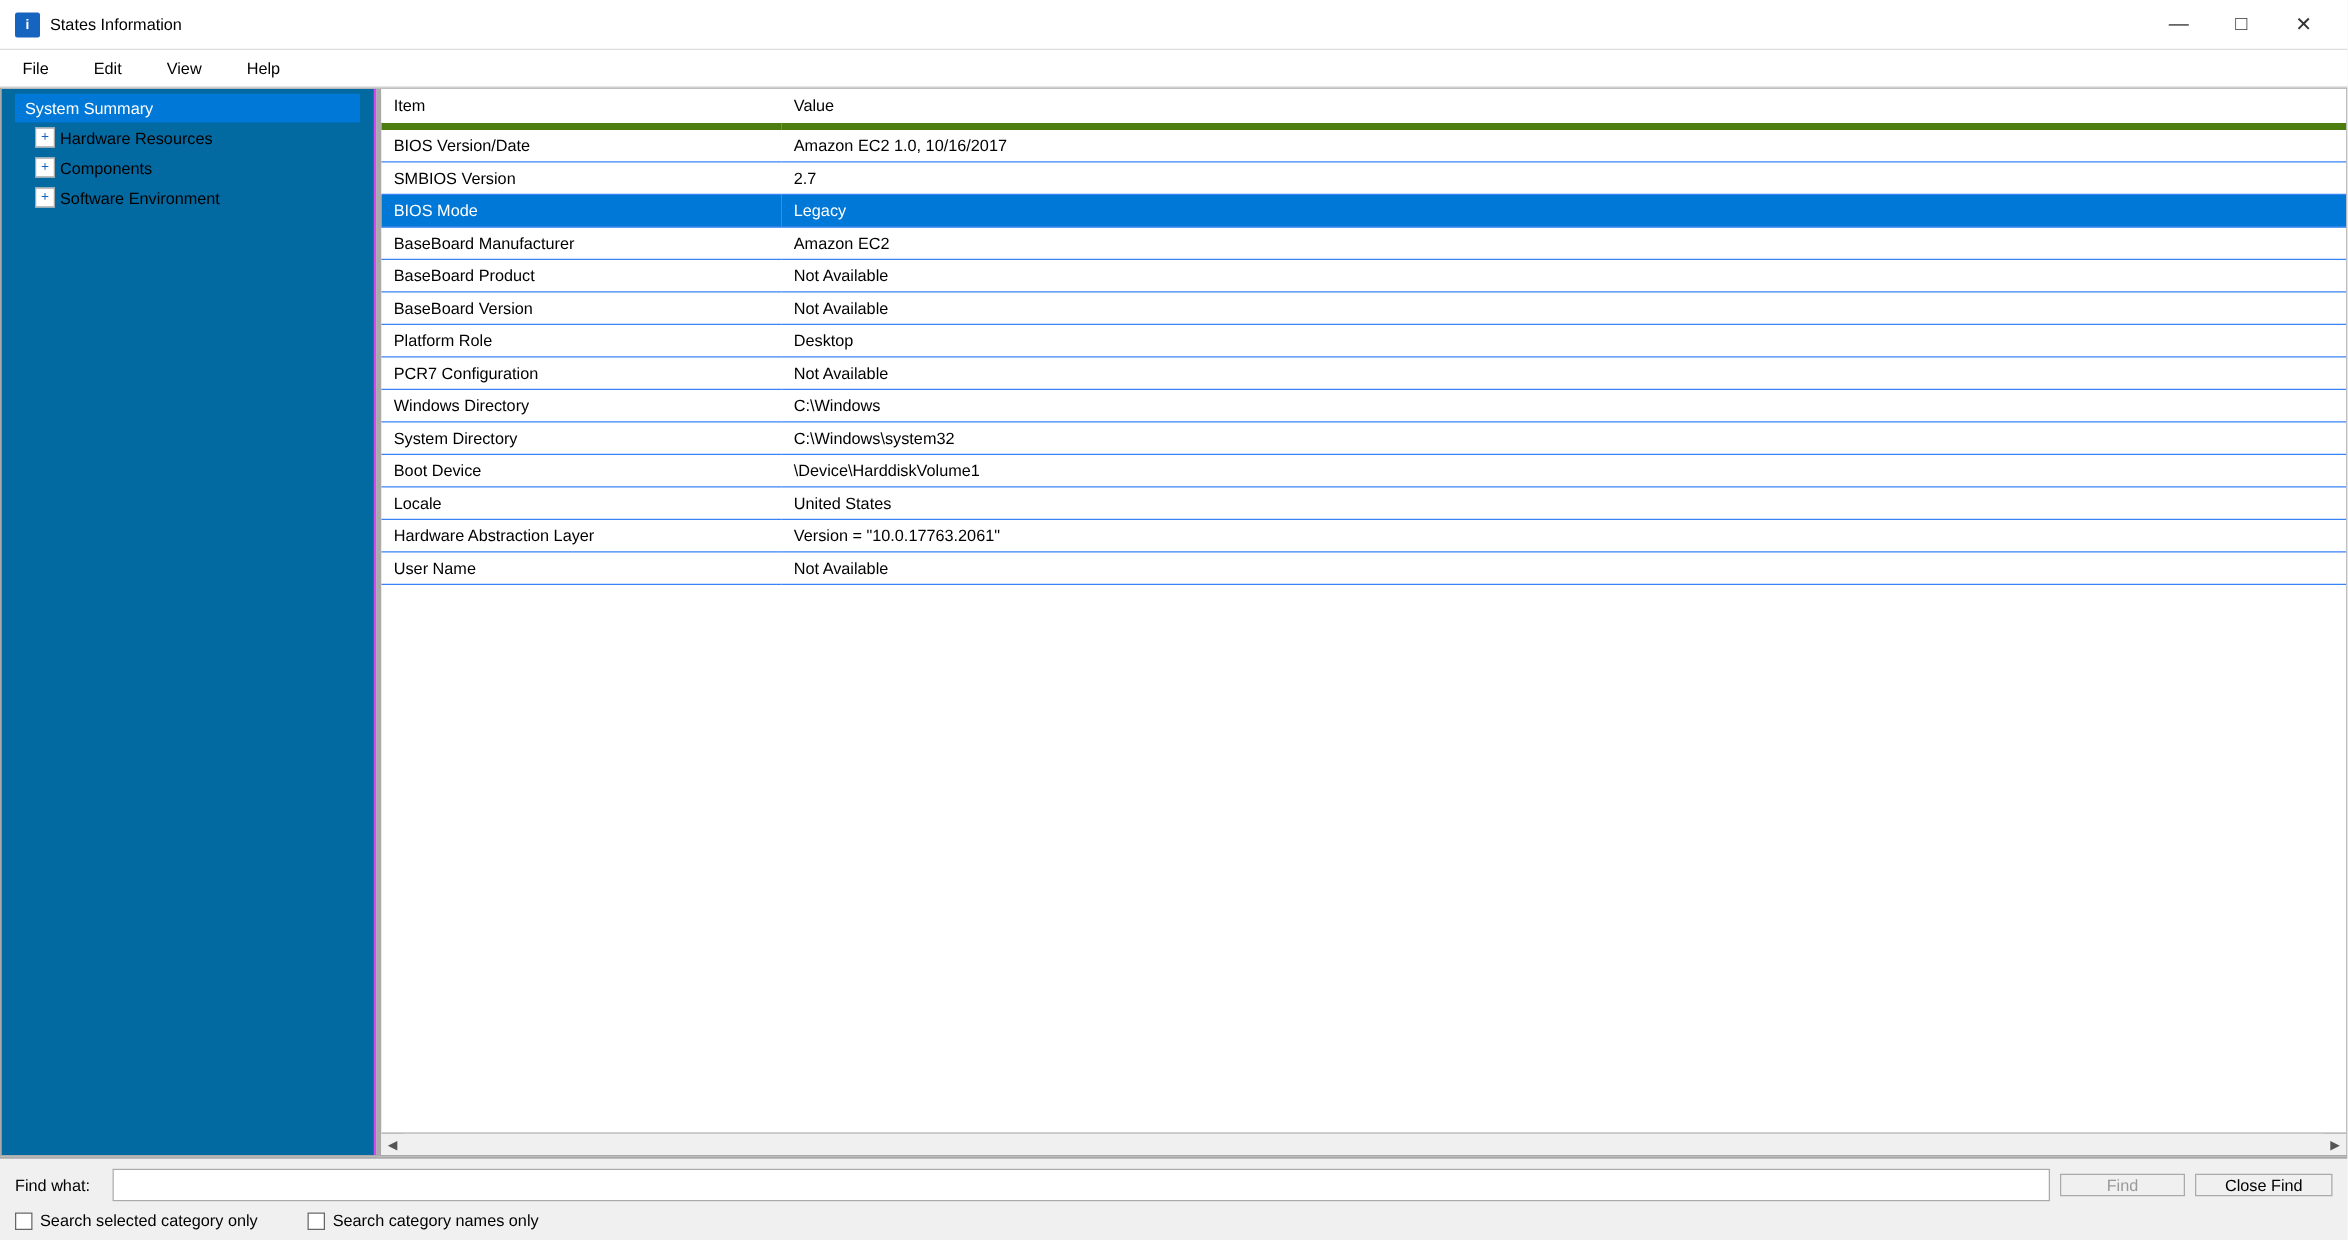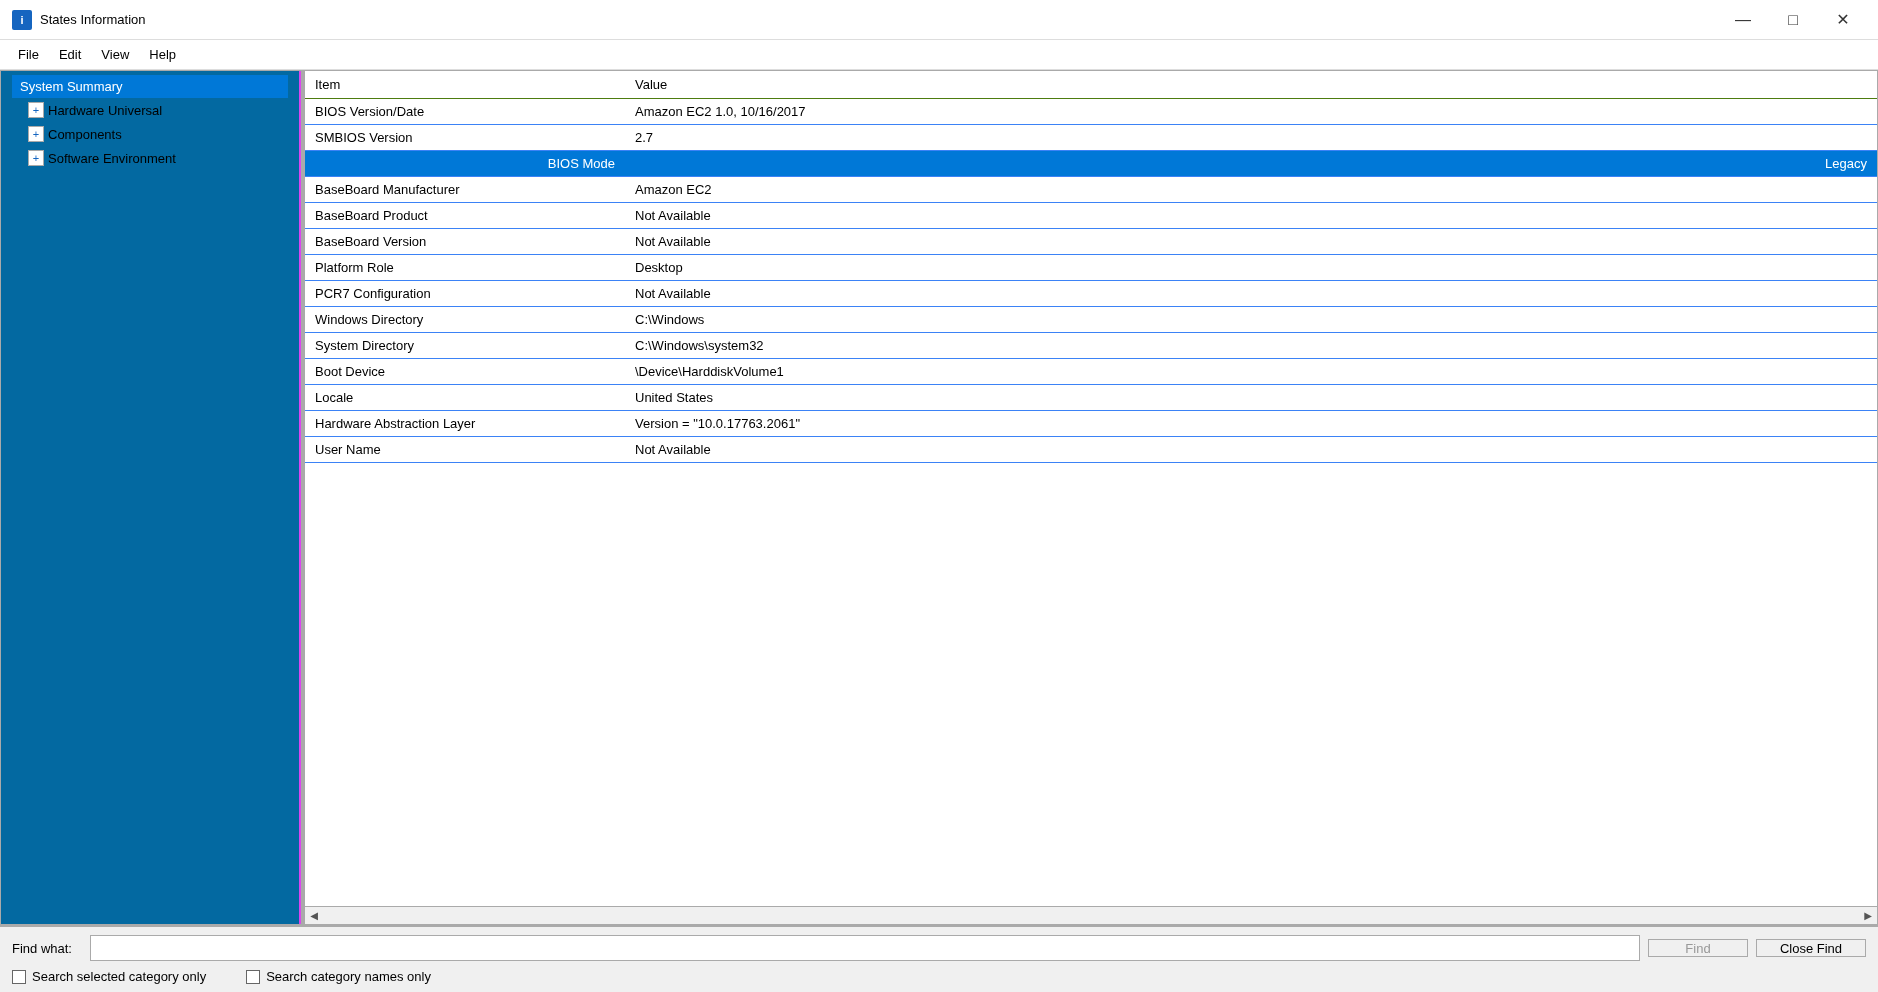--- a/index.html
+++ b/index.html
@@ -63,21 +63,21 @@
     }
 
     
     .menu-bar {
       background: #fff;
       display: flex;
       align-items: center;
       padding: 2px 8px;
       border-bottom: 1px solid #ddd;
       height: 30px;
-      gap: 0;
+      gap: 16px;
     }
     .menu-item {
       padding: 3px 10px;
       cursor: pointer;
       color: #000;
       border-radius: 2px;
     }
 
     
     .main-content {
@@ -138,35 +138,34 @@
       overflow-x: hidden;
     }
     .details-table {
       width: 100%;
       border-collapse: collapse;
     }
     .details-table th {
       text-align: left;
       padding: 6px 10px;
       font-weight: normal;
-      border-bottom: 1px solid #4d7c0f;
+      border-bottom: 6px solid #4d7c0f;
       background: #fff;
       position: sticky;
       top: 0;
       z-index: 1;
     }
     .details-table td {
       padding: 5px 10px;
       border-bottom: 1px solid #3b82f6;
       vertical-align: top;
     }
     .details-table tr.selected td {
       background: #0078d7;
       color: white;
-      text-align: right;
     }
     .col-item { width: 320px; }
     .col-value { width: auto; }
 
     
     .h-scroll-area {
       height: 18px;
       border-top: 1px solid #aaa;
       background: #f0f0f0;
       display: flex;
@@ -301,21 +300,21 @@
 </div>
 
 <div class="main-content">
 
   <div class="tree-panel">
     <div class="tree-item root selected">
       <span>System Summary</span>
     </div>
     <div class="tree-item" style="padding-left: 16px;">
       <div class="tree-expand-icon">+</div>
-      <span>Hardware Universal</span>
+      <span>Hardware Resources</span>
     </div>
     <div class="tree-item" style="padding-left: 16px;">
       <div class="tree-expand-icon">+</div>
       <span>Components</span>
     </div>
     <div class="tree-item" style="padding-left: 16px;">
       <div class="tree-expand-icon">+</div>
       <span>Software Environment</span>
     </div>
   </div>

